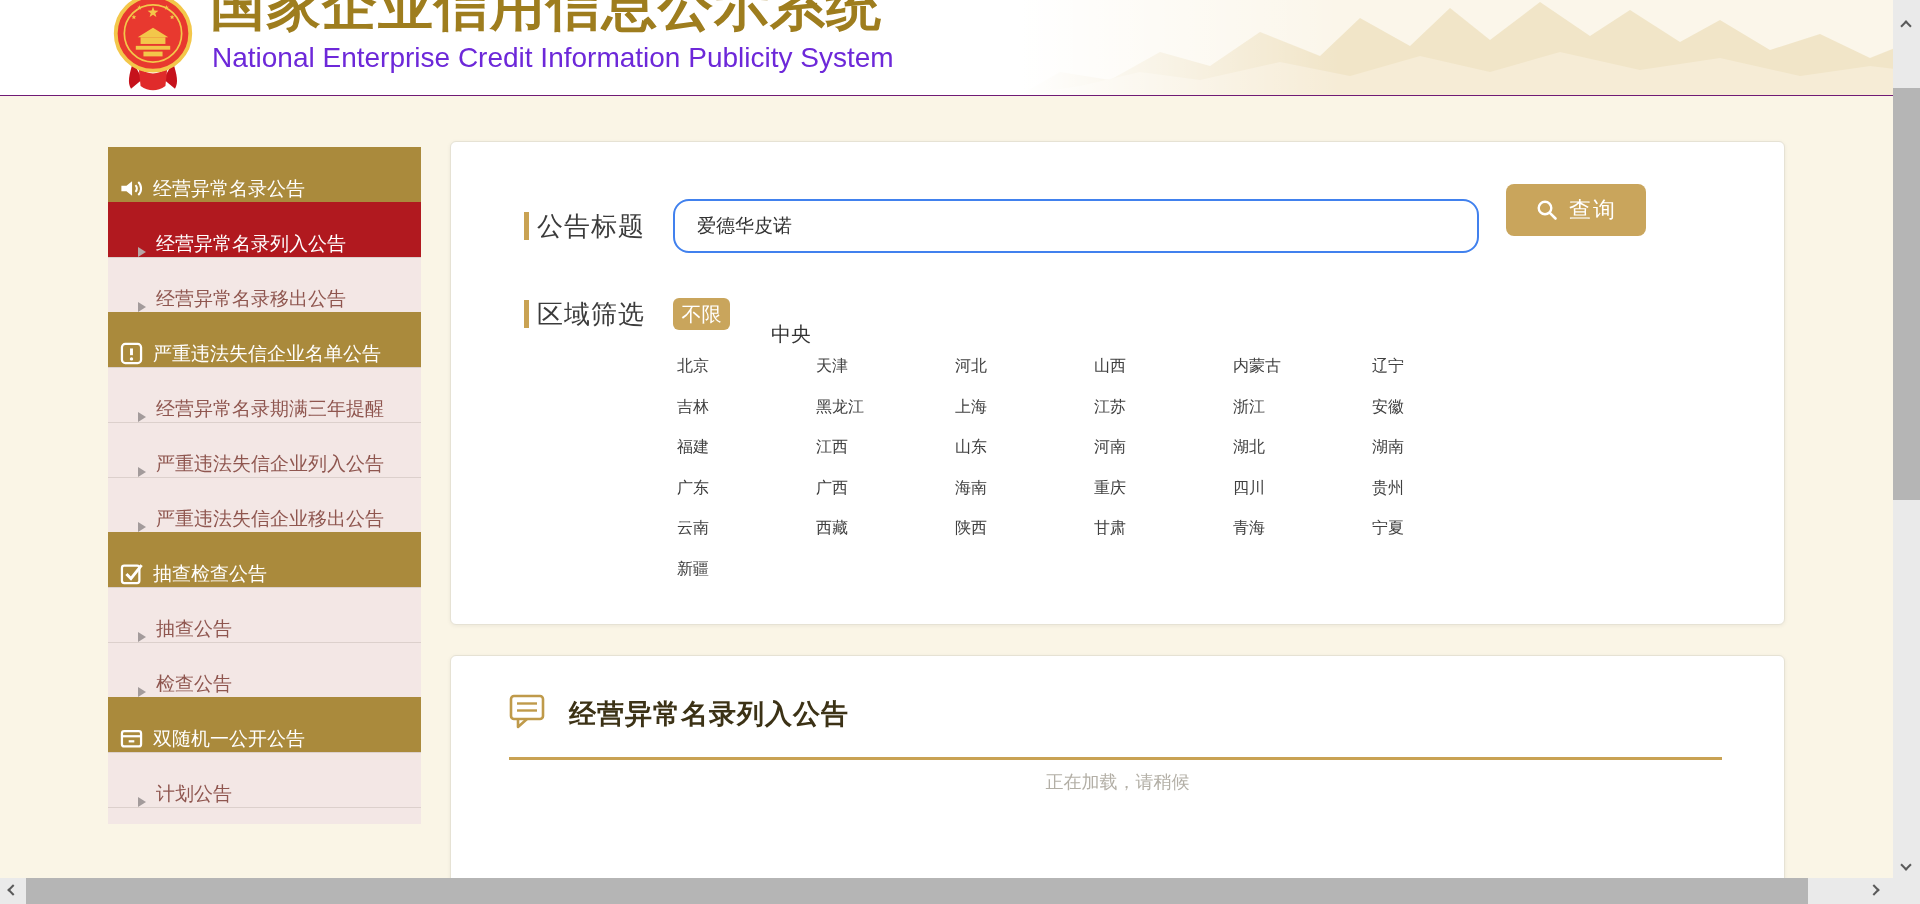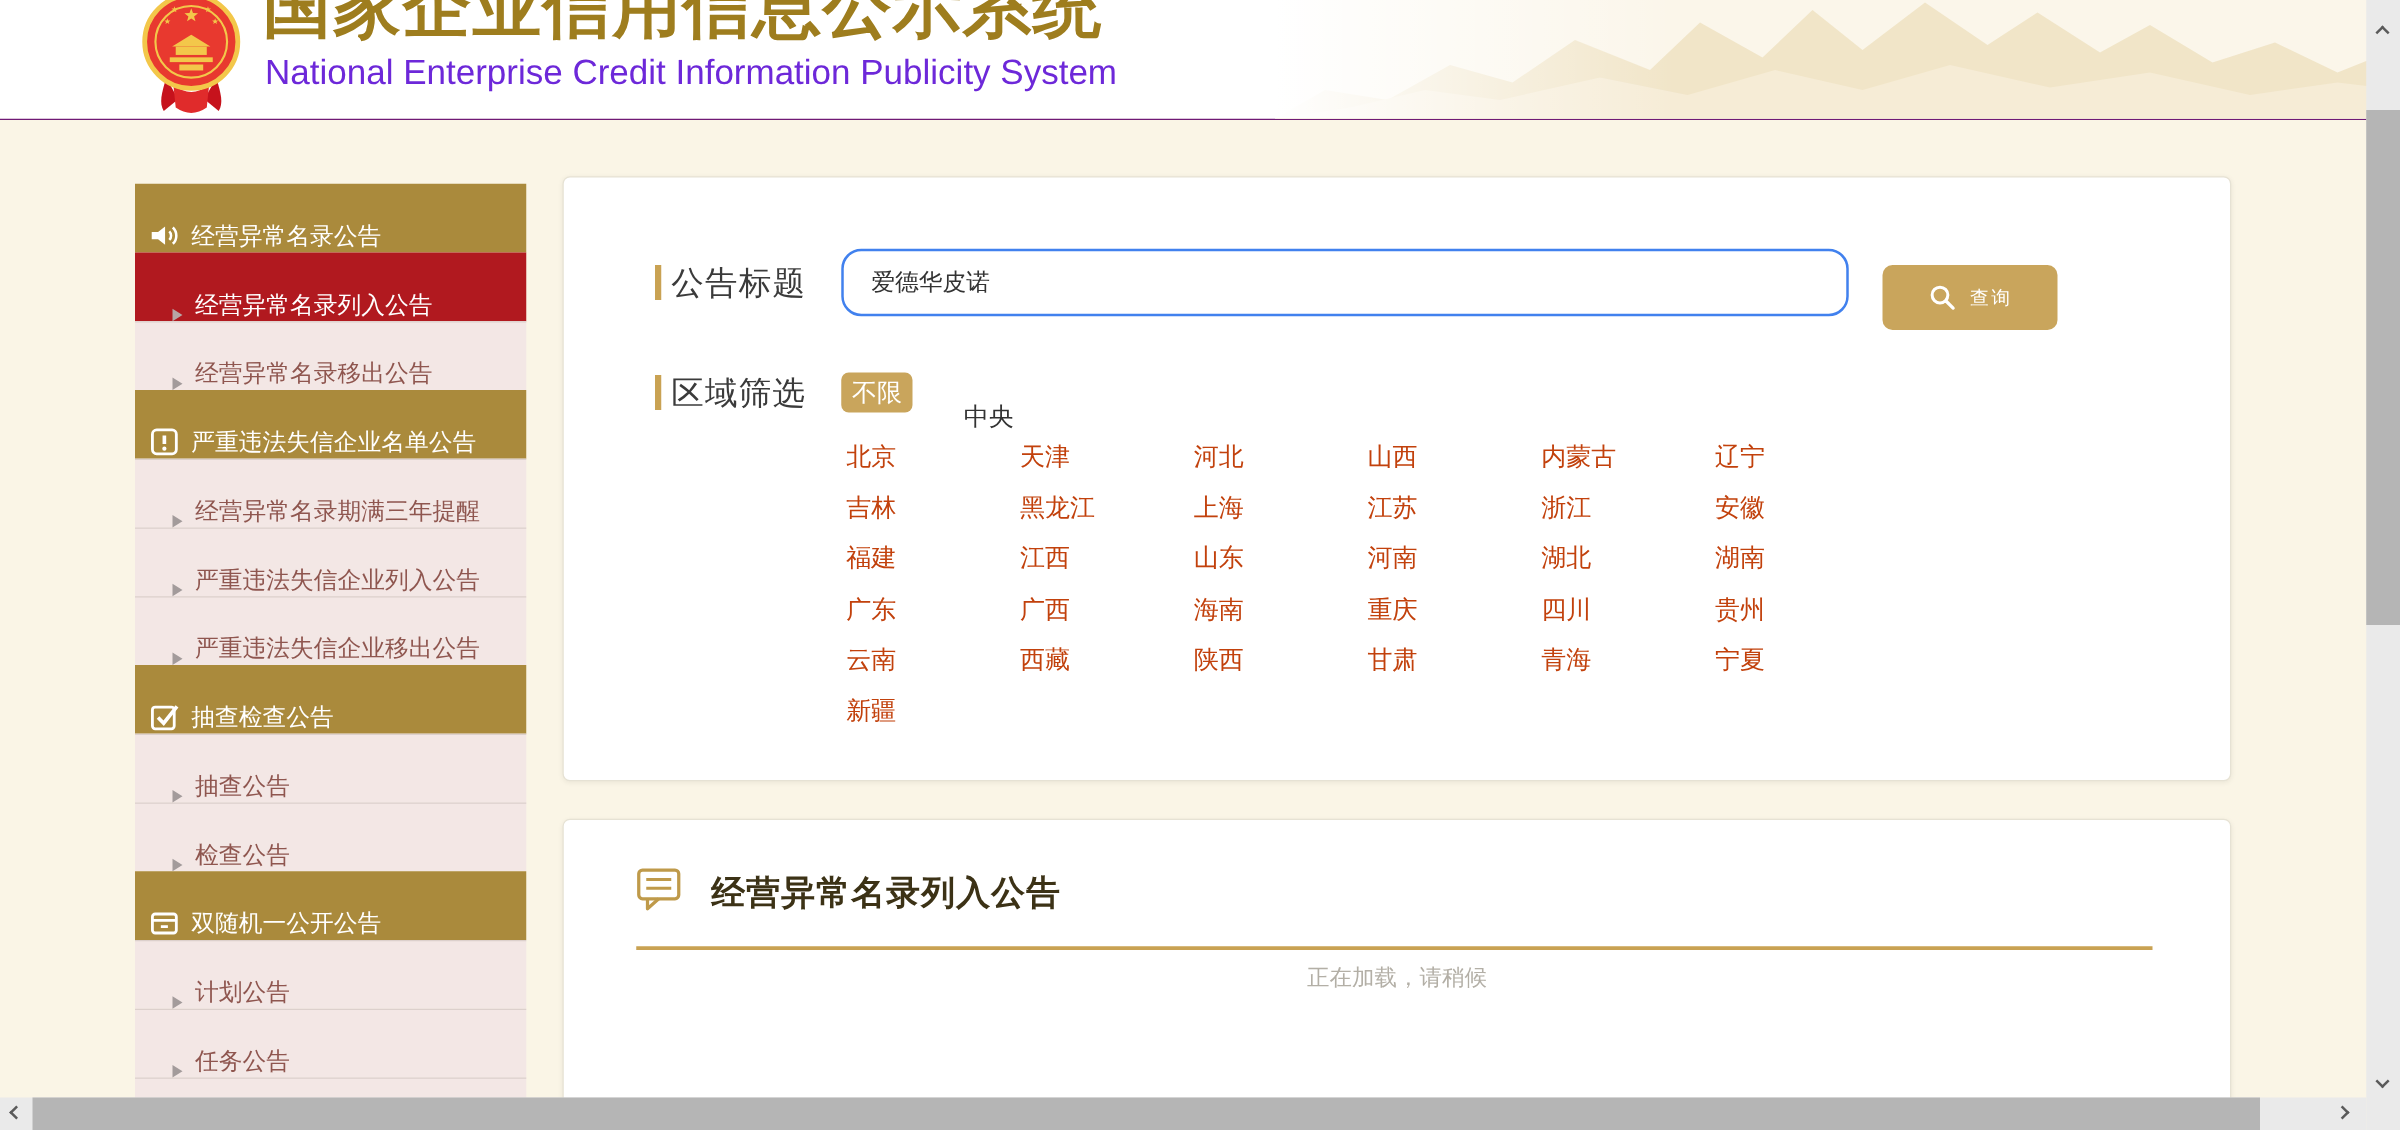--- a/index.html
+++ b/index.html
@@ -55,41 +55,41 @@
   .field-label{font-size:26px;color:#3b3b3b;letter-spacing:1px;white-space:nowrap;}
   #row-title{top:57px;height:54px;}
   #row-region{top:156px;height:32px;}
   .title-input{
     position:absolute;left:222px;top:57px;width:806px;height:54px;box-sizing:border-box;
     border:2px solid #4181ee;border-radius:16px;background:#fff;
     font-size:19px;color:#333;padding:0 0 0 22px;outline:none;
     font-family:"Liberation Sans","DejaVu Sans",sans-serif;
   }
   .query-btn{
-    position:absolute;left:1055px;top:70px;width:140px;height:52px;
+    position:absolute;left:1055px;top:42px;width:140px;height:52px;
     background:#c9a55c;border:none;border-radius:8px;cursor:pointer;
     display:flex;align-items:center;justify-content:center;
-    color:#fff;font-size:15px;letter-spacing:2px;
+    color:#fff;font-size:22px;letter-spacing:2px;
     font-family:"Liberation Sans","DejaVu Sans",sans-serif;
   }
   .query-btn svg{width:24px;height:24px;margin-right:10px;}
   .pill{
     position:absolute;left:222px;top:156px;width:57px;height:32px;
     background:#c9a55c;border-radius:6px;color:#fff;font-size:20px;
     display:flex;align-items:center;justify-content:center;cursor:pointer;
   }
   .central-opt{
     position:absolute;left:320px;top:156px;height:32px;line-height:32px;
     font-size:20px;color:#333;cursor:pointer;margin-top:20px;
   }
   .province-grid{
     position:absolute;left:216px;top:204px;
     display:grid;grid-template-columns:repeat(6,139px);grid-auto-rows:40.5px;
   }
-  .province{font-size:20px;color:#c2410c;line-height:40.5px;padding-left:10px;cursor:pointer;}
+  .province{font-size:16px;color:#404040;line-height:40.5px;padding-left:10px;cursor:pointer;}
 
   
   .announce-icon{position:absolute;left:57px;top:36px;width:38px;height:38px;}
   .announce-title{position:absolute;left:118px;top:40px;font-size:27px;font-weight:bold;color:#3c3216;letter-spacing:1px;}
   .announce-rule{position:absolute;left:58px;right:62px;top:101px;height:3px;background:#c9a253;}
   .loading-text{position:absolute;left:0;right:0;top:114px;text-align:center;font-size:18px;color:#b3afa6;}
 
   
   .vscroll{position:absolute;left:1893px;top:0;width:27px;height:904px;background:#eaeaea;z-index:20;}
   .vthumb{position:absolute;left:0;top:88px;width:27px;height:412px;background:#b5b5b5;}
@@ -222,24 +222,20 @@
       </div>
       <div class="side-item side-header">
         <svg class="side-icon" viewBox="0 0 24 24">
           <use href="#archive-icon"></use>
         </svg>
         <span>双随机一公开公告</span>
       </div>
       <div class="side-item side-sub">
         <span class="tri"></span>
         <span>计划公告</span>
-      </div>
-      <div class="side-item side-sub">
-        <span class="tri"></span>
-        <span>任务公告</span>
       </div>
       <div class="side-stub"></div>
     </div>
 
   <div class="card" id="card-search">
     <div class="field-row" id="row-title">
       <span class="accent-bar"></span>
       <span class="field-label">公告标题</span>
     </div>
     <input class="title-input" type="text" value="爱德华皮诺" style="">

